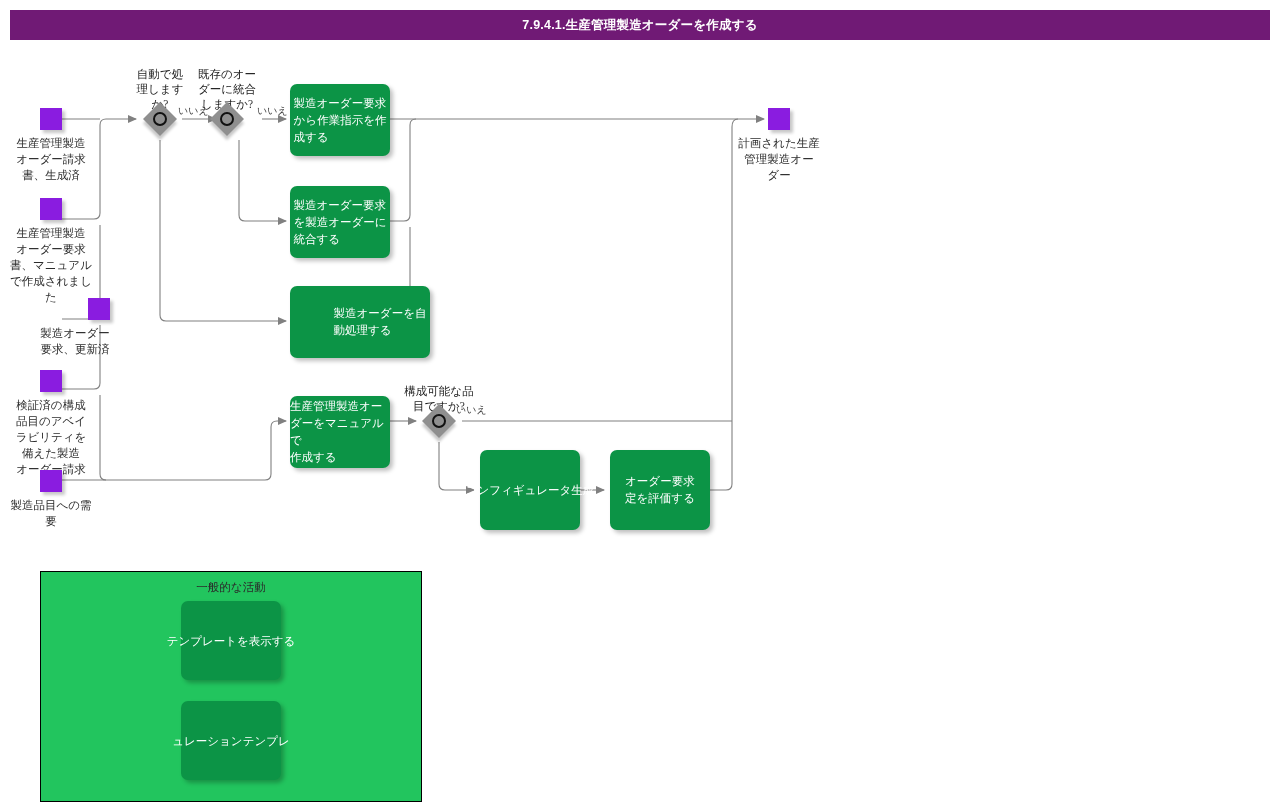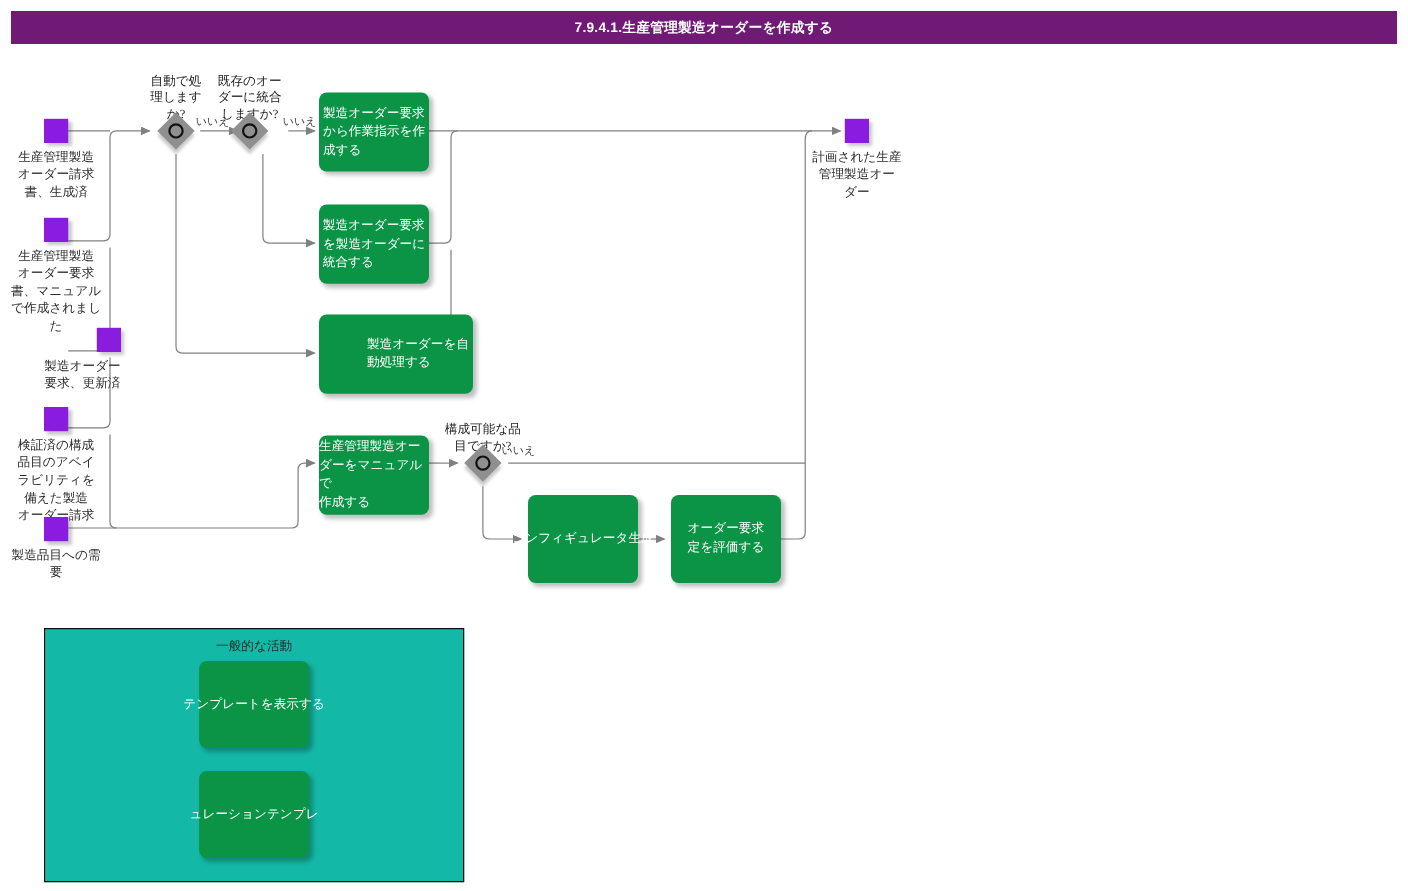--- a/index.html
+++ b/index.html
@@ -83,21 +83,21 @@
     text-align:center;white-space:pre-line;
   }
   .edgelbl{
     position:absolute;font-size:10px;color:#3a3a3a;
     white-space:nowrap;
   }
 
   
   .panel{
     position:absolute;left:40px;top:571px;width:380px;height:229px;
-    border:1.6px solid #000;background:#14b8a6;
+    border:1.6px solid #000;background:#22c55e;
   }
   .panel .ptitle{
     position:absolute;left:0;top:8px;width:100%;
     text-align:center;font-size:11.5px;color:#2b2b2b;
   }
 </style>
 </head>
 <body>
 
 <div id="canvas">

